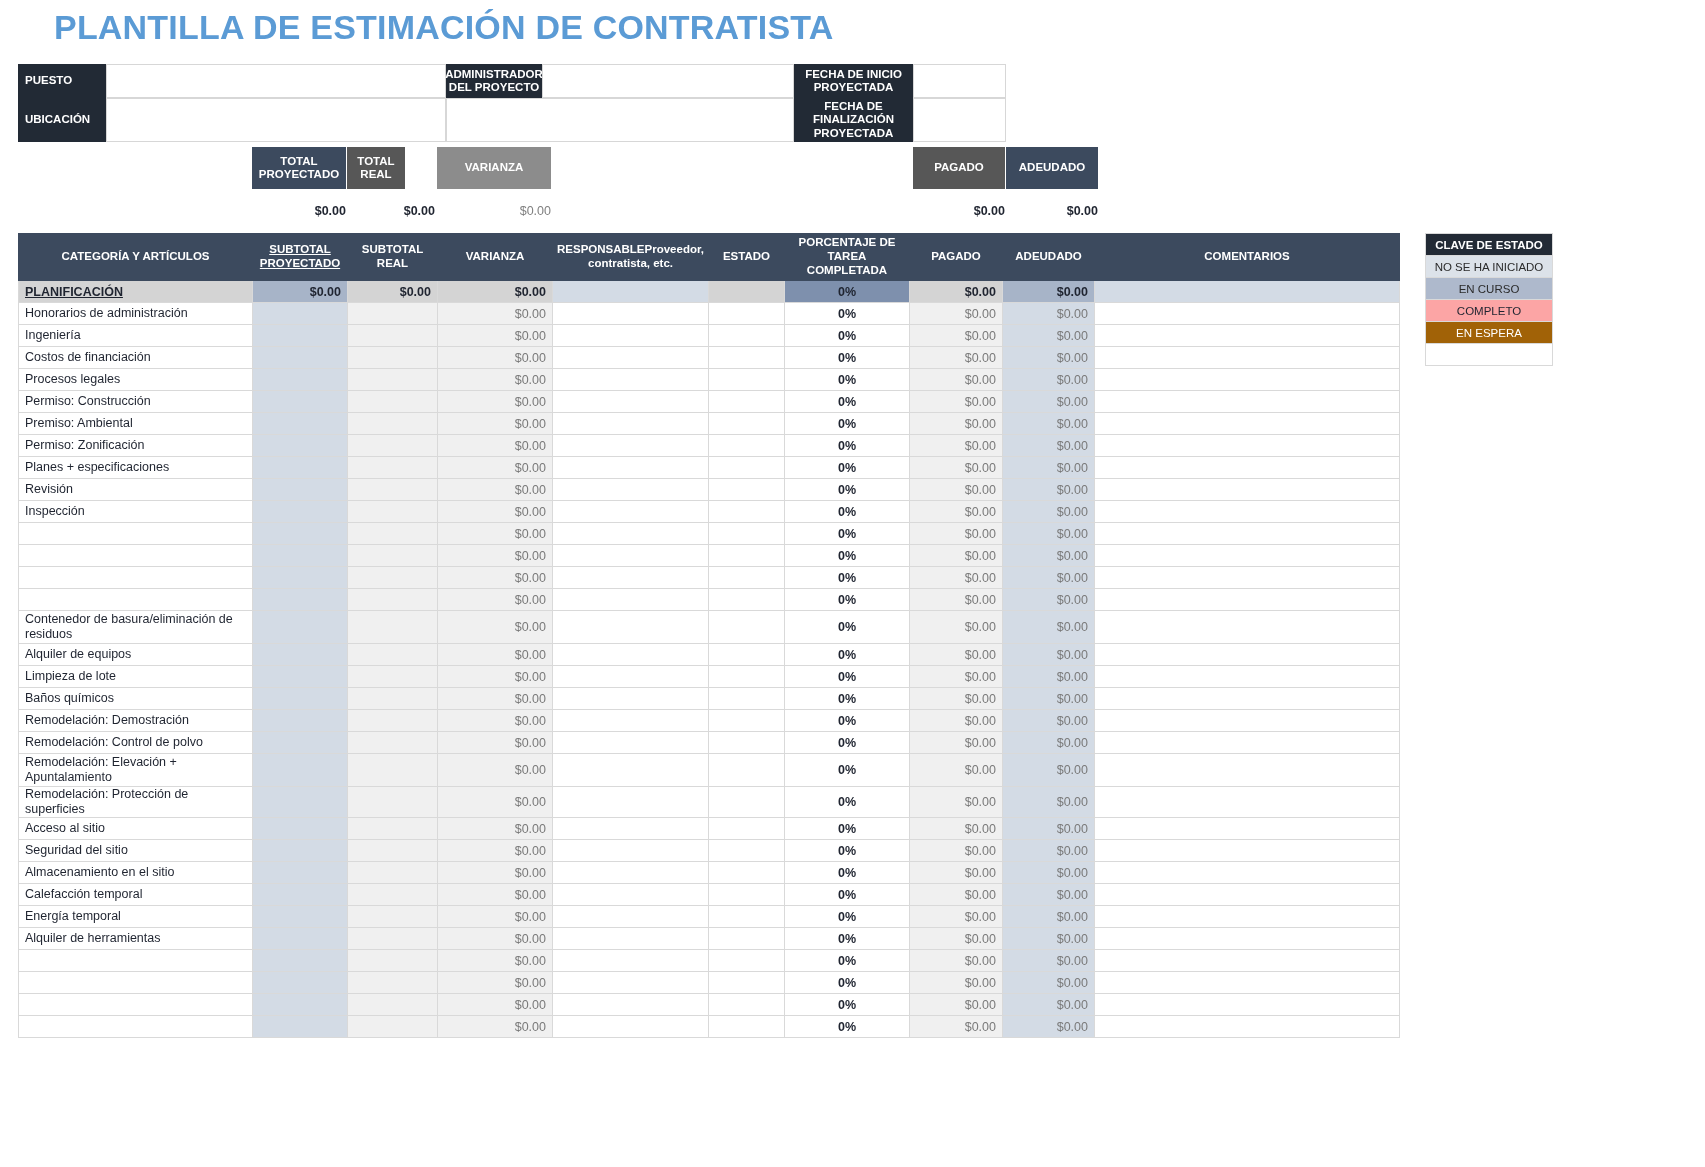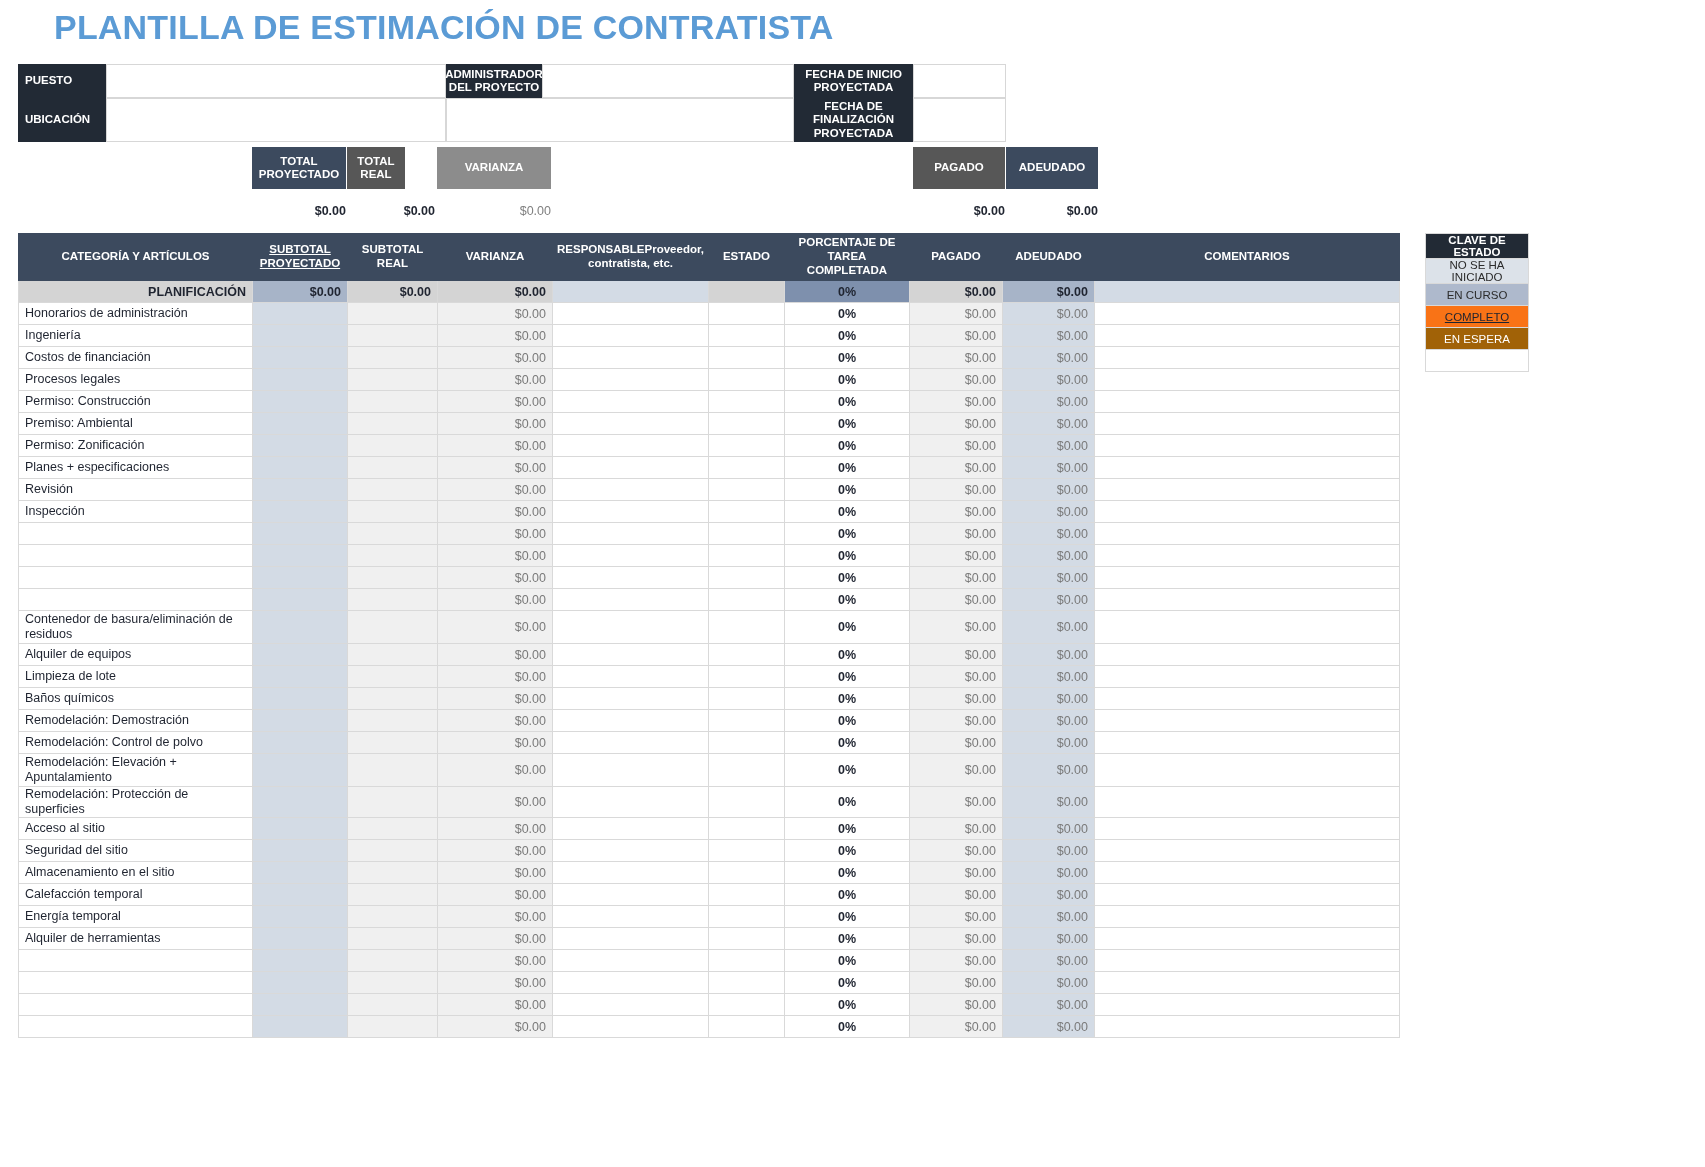--- a/index.html
+++ b/index.html
@@ -66,21 +66,21 @@
   }
   th.h-proj{background:#3C4A5E;border-color:#3C4A5E;text-decoration:underline;}
   th.h-real{background:#575757;border-color:#575757;}
   th.h-var {background:#8C8C8C;border-color:#8C8C8C;}
   th.h-pag {background:#575757;border-color:#575757;}
 
   
   tr.cat td{
     height:22px;font-weight:bold;font-size:12.5px;background:#D4D4D4;
   }
-  tr.cat td.c-name{text-align:right;}
+  tr.cat td.c-name{text-align:left;text-decoration:underline;}
   tr.cat td.c-proj{background:#A7B4C8;text-align:right;}
   tr.cat td.c-real{background:#D4D4D4;text-align:right;}
   tr.cat td.c-var {background:#D4D4D4;text-align:right;}
   tr.cat td.c-resp{background:#D3DBE5;}
   tr.cat td.c-est {background:#D4D4D4;}
   tr.cat td.c-pct {background:#7E90AD;text-align:center;}
   tr.cat td.c-pag {background:#D4D4D4;text-align:right;}
   tr.cat td.c-ade {background:#A7B4C8;text-align:right;}
   tr.cat td.c-com {background:#D3DBE5;}
 
@@ -99,33 +99,33 @@
   tr.item.tall td{height:33px;}
 
   
   .cmt-mark{
     position:absolute;width:0;height:0;
     border-top:7px solid #1E9E4A;border-left:7px solid transparent;
   }
 
   
   .keywrap{position:absolute;left:1425px;top:233px;width:128px;}
-  table.key{border-collapse:collapse;table-layout:fixed;width:104px;border-radius:28px;}
+  table.key{border-collapse:collapse;table-layout:fixed;width:128px;border-radius:28px;}
   table.key td{
     box-sizing:border-box;border:1px solid #d9d9d9;
     height:22px;text-align:center;font-size:11.5px;
     padding:0 3px;
   }
   td.key-head{
     background:#222A35;color:#fff;font-weight:bold;height:47px;
     border:1px solid #222A35;font-size:11.5px;
   }
   td.k-notstarted{background:#DCE2E9;color:#2b2b2b;}
   td.k-progress  {background:#AEB9CC;color:#2b2b2b;}
-  td.k-complete  {background:#f97316;color:#1f2430;text-decoration:underline;}
+  td.k-complete  {background:#fca5a5;color:#1f2430;}
   td.k-hold      {background:#a16207;color:#ffffff;margin-top:12px;}
   td.k-blank     {background:#ffffff;}
 </style>
 </head>
 <body>
 
 <div class="page">
 
   <div class="title">PLANTILLA DE ESTIMACIÓN DE CONTRATISTA</div>
 

